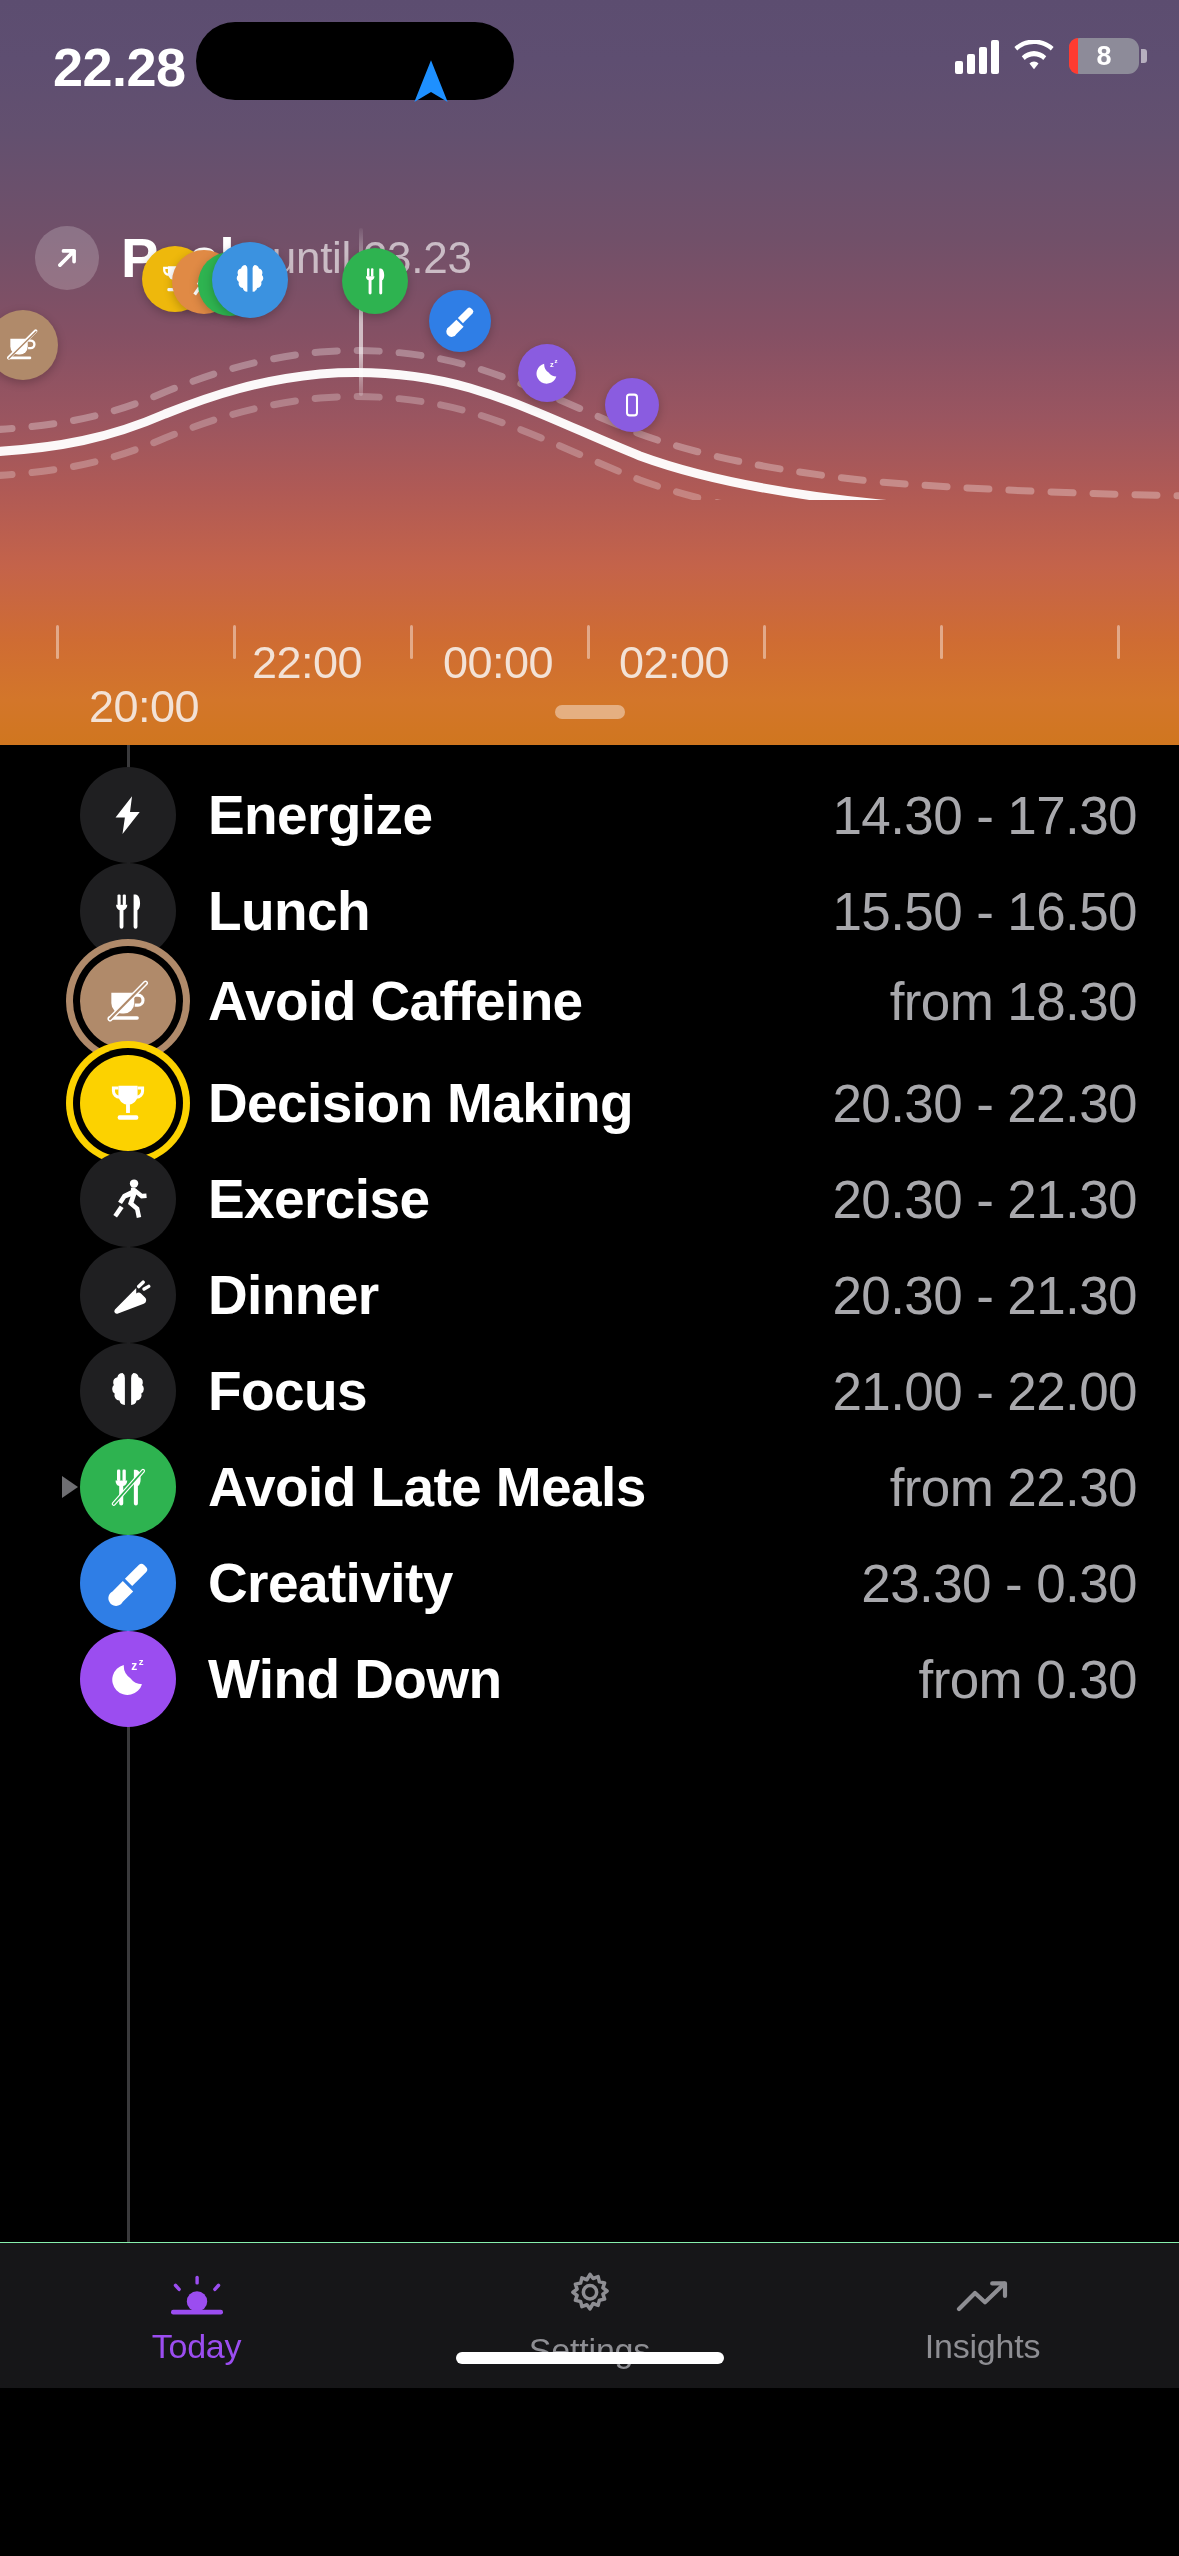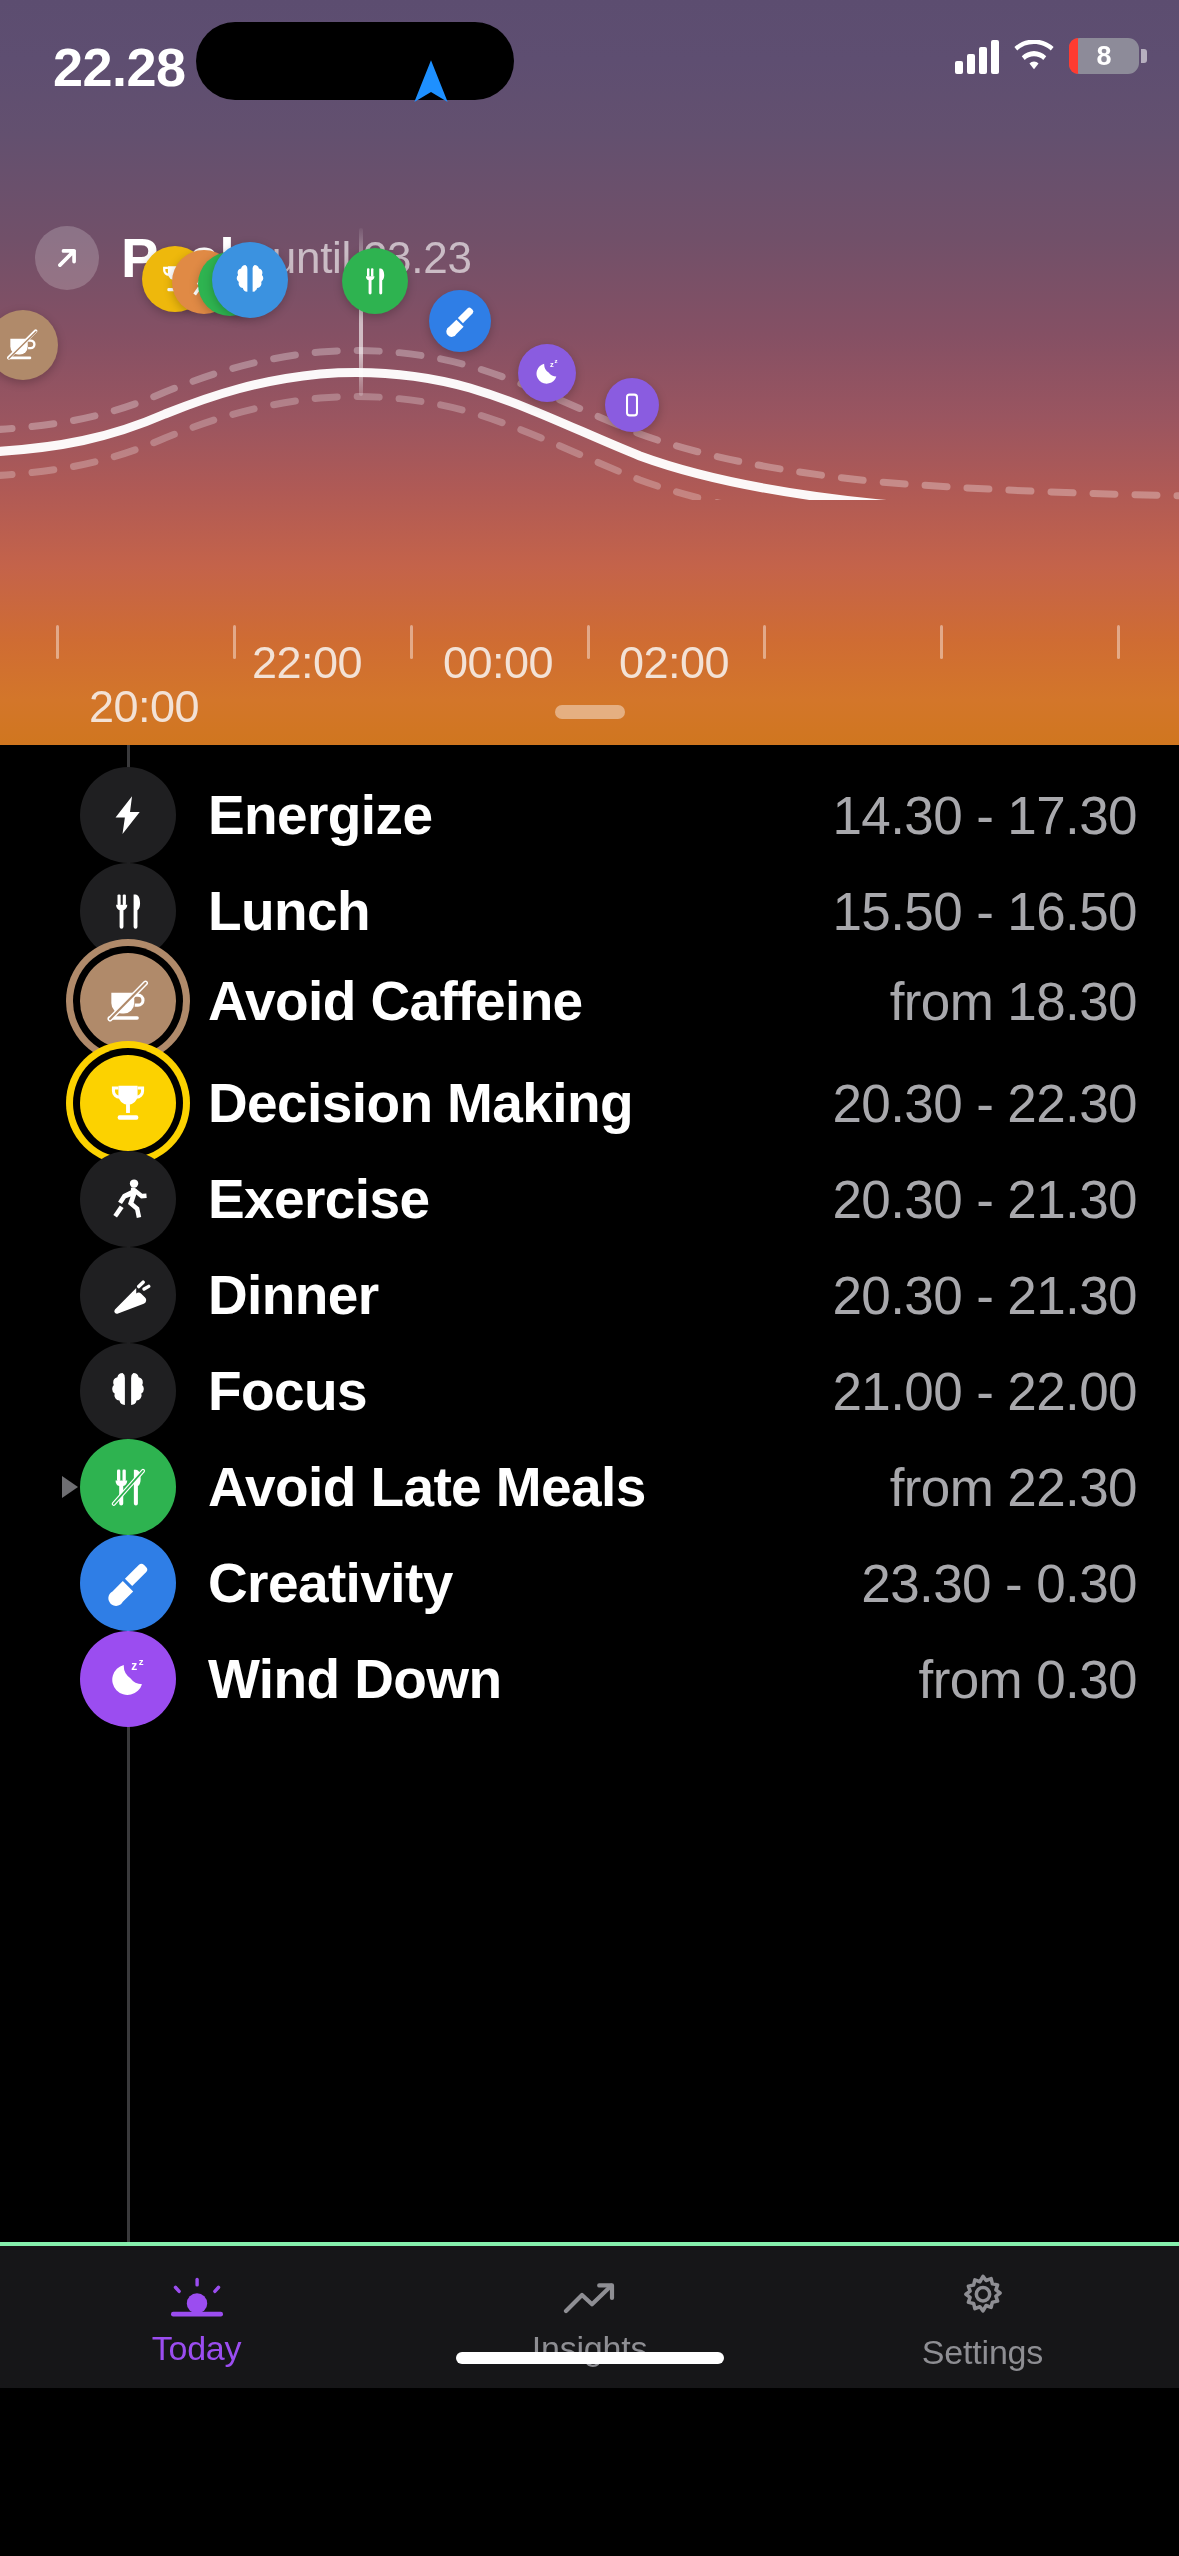--- a/index.html
+++ b/index.html
@@ -120,21 +120,21 @@
     letter-spacing:-0.6px; white-space:nowrap;
   }
   .caret {
     position:absolute; left:62px; width:0; height:0;
     border-left:16px solid #6e6e72; border-top:11px solid transparent; border-bottom:11px solid transparent;
   }
 
   
   .tabbar {
     position:absolute; left:0; bottom:0; width:1179px; height:146px;
-    background:#161618; border-top:4px solid #86efac;
+    background:#161618; border-top:1px solid #86efac;
     display:flex;
   }
   .tab { flex:1; display:flex; flex-direction:column; align-items:center; justify-content:center; gap:10px; padding-top:10px; }
   .tab-label { font-size:34px; font-weight:500; letter-spacing:-0.2px; }
   .tab.active .tab-label { color:#9b4df0; }
   .tab .tab-label { color:#8e8e93; }
   .homebar {
     position:absolute; left:50%; transform:translateX(-50%); bottom:24px;
     width:268px; height:12px; border-radius:6px; background:#fff;
   }
@@ -437,31 +437,31 @@
         <circle cx="14" cy="13.2" r="5.1" fill="#9b4df0"></circle>
         <rect x="1" y="17.4" width="26" height="2.3" rx="1.1" fill="#9b4df0"></rect>
         <rect x="13.2" y="0.4" width="1.7" height="4.4" rx="0.8" fill="#9b4df0"></rect>
         <rect x="3.3" y="4.0" width="1.7" height="4.4" rx="0.8" fill="#9b4df0" transform="rotate(-42 4.1 6.2)"></rect>
         <rect x="23" y="4.0" width="1.7" height="4.4" rx="0.8" fill="#9b4df0" transform="rotate(42 23.9 6.2)"></rect>
       </svg>
       <span class="tab-label">Today</span>
     </div>
 
     <div class="tab">
+      <svg width="50" height="50" viewBox="0 0 24 24">
+        <path d="M12 1.6l1.5 2.0 2.4-.9.6 2.5 2.5.5-.8 2.4 2.0 1.5-2.0 1.5.8 2.4-2.5.5-.6 2.5-2.4-.9L12 18.2l-1.5-2.0-2.4.9-.6-2.5-2.5-.5.8-2.4L3.8 10.2l2.0-1.5-.8-2.4 2.5-.5.6-2.5 2.4.9Z" fill="none" stroke="#8e8e93" stroke-width="1.7" stroke-linejoin="round"></path>
+        <circle cx="12" cy="10.2" r="3.2" fill="none" stroke="#8e8e93" stroke-width="1.7"></circle>
+      </svg>
+      <span class="tab-label">Settings</span>
+    </div>
+
+    <div class="tab">
       <svg width="56" height="42" viewBox="0 0 28 21">
         <path d="M2 17 L10 9 L15 13.6 L24.6 4.4" fill="none" stroke="#8e8e93" stroke-width="2.1" stroke-linecap="round" stroke-linejoin="round"></path>
         <path d="M18.6 4.2h6.4v6.3" fill="none" stroke="#8e8e93" stroke-width="2.1" stroke-linecap="round" stroke-linejoin="round"></path>
       </svg>
       <span class="tab-label">Insights</span>
     </div>
 
-    <div class="tab">
-      <svg width="50" height="50" viewBox="0 0 24 24">
-        <path d="M12 1.6l1.5 2.0 2.4-.9.6 2.5 2.5.5-.8 2.4 2.0 1.5-2.0 1.5.8 2.4-2.5.5-.6 2.5-2.4-.9L12 18.2l-1.5-2.0-2.4.9-.6-2.5-2.5-.5.8-2.4L3.8 10.2l2.0-1.5-.8-2.4 2.5-.5.6-2.5 2.4.9Z" fill="none" stroke="#8e8e93" stroke-width="1.7" stroke-linejoin="round"></path>
-        <circle cx="12" cy="10.2" r="3.2" fill="none" stroke="#8e8e93" stroke-width="1.7"></circle>
-      </svg>
-      <span class="tab-label">Settings</span>
-    </div>
-
     <div class="homebar"></div>
   </div>
 
 </div>
 
 </body></html>

